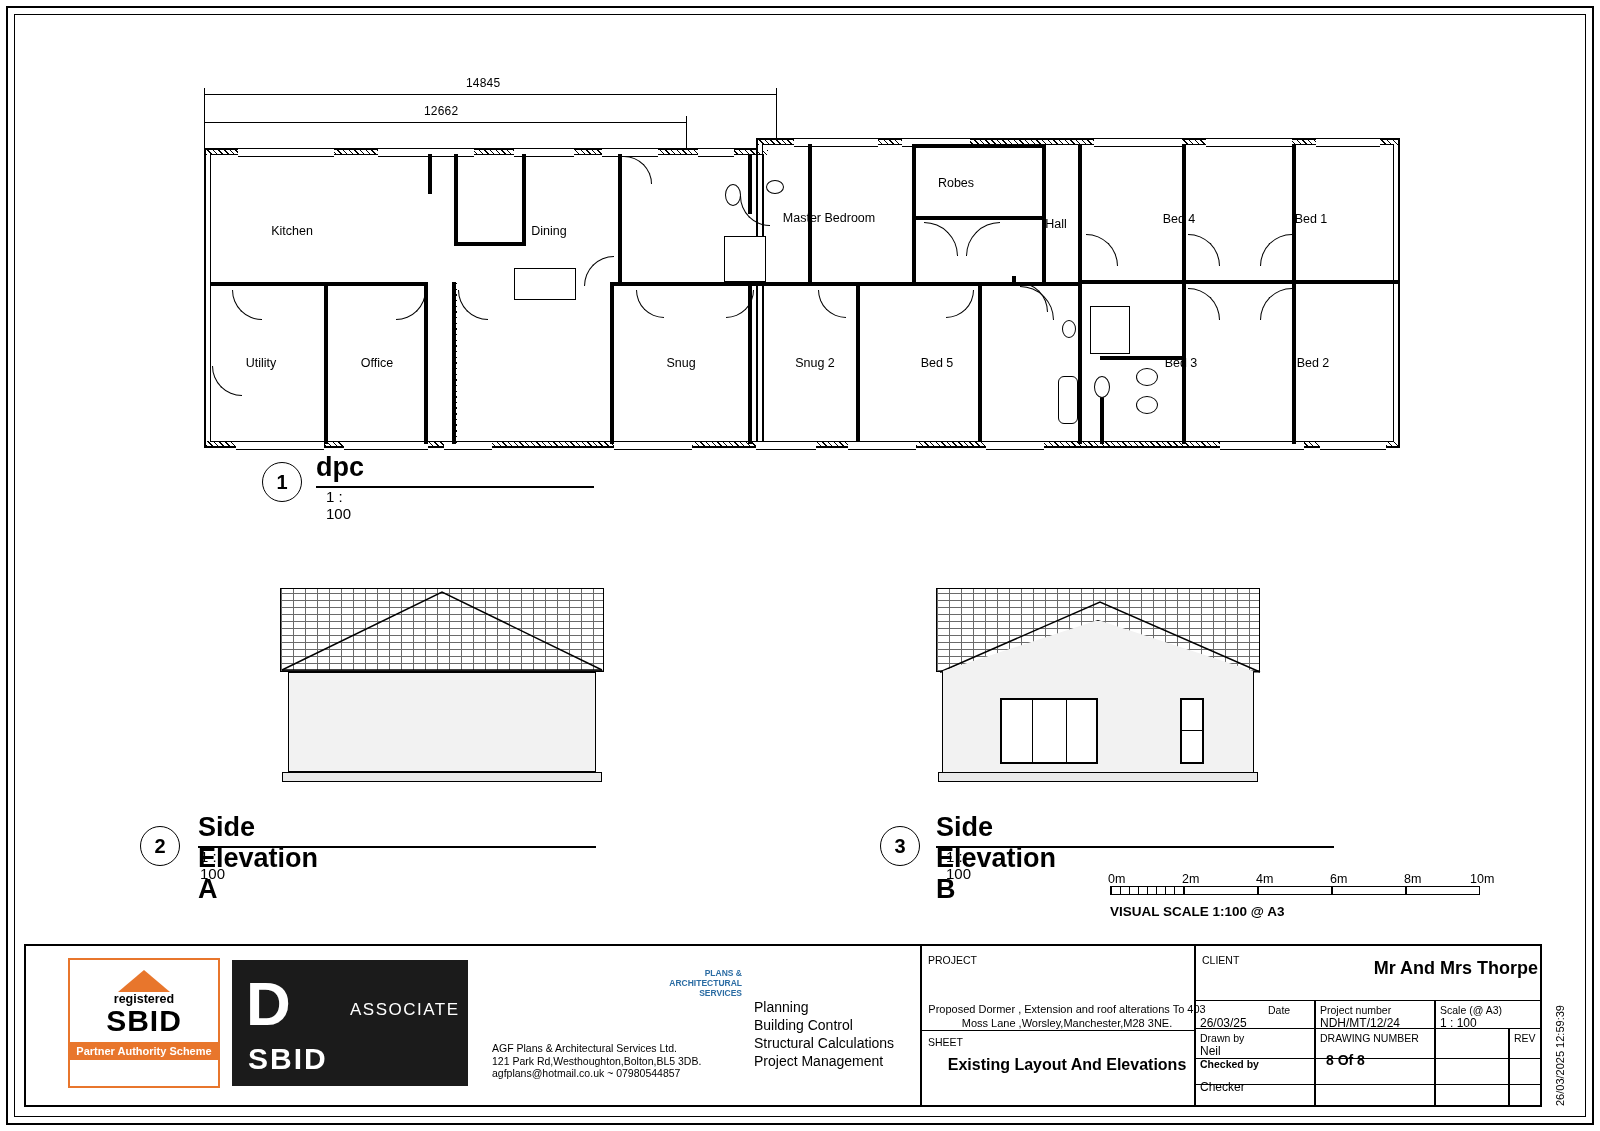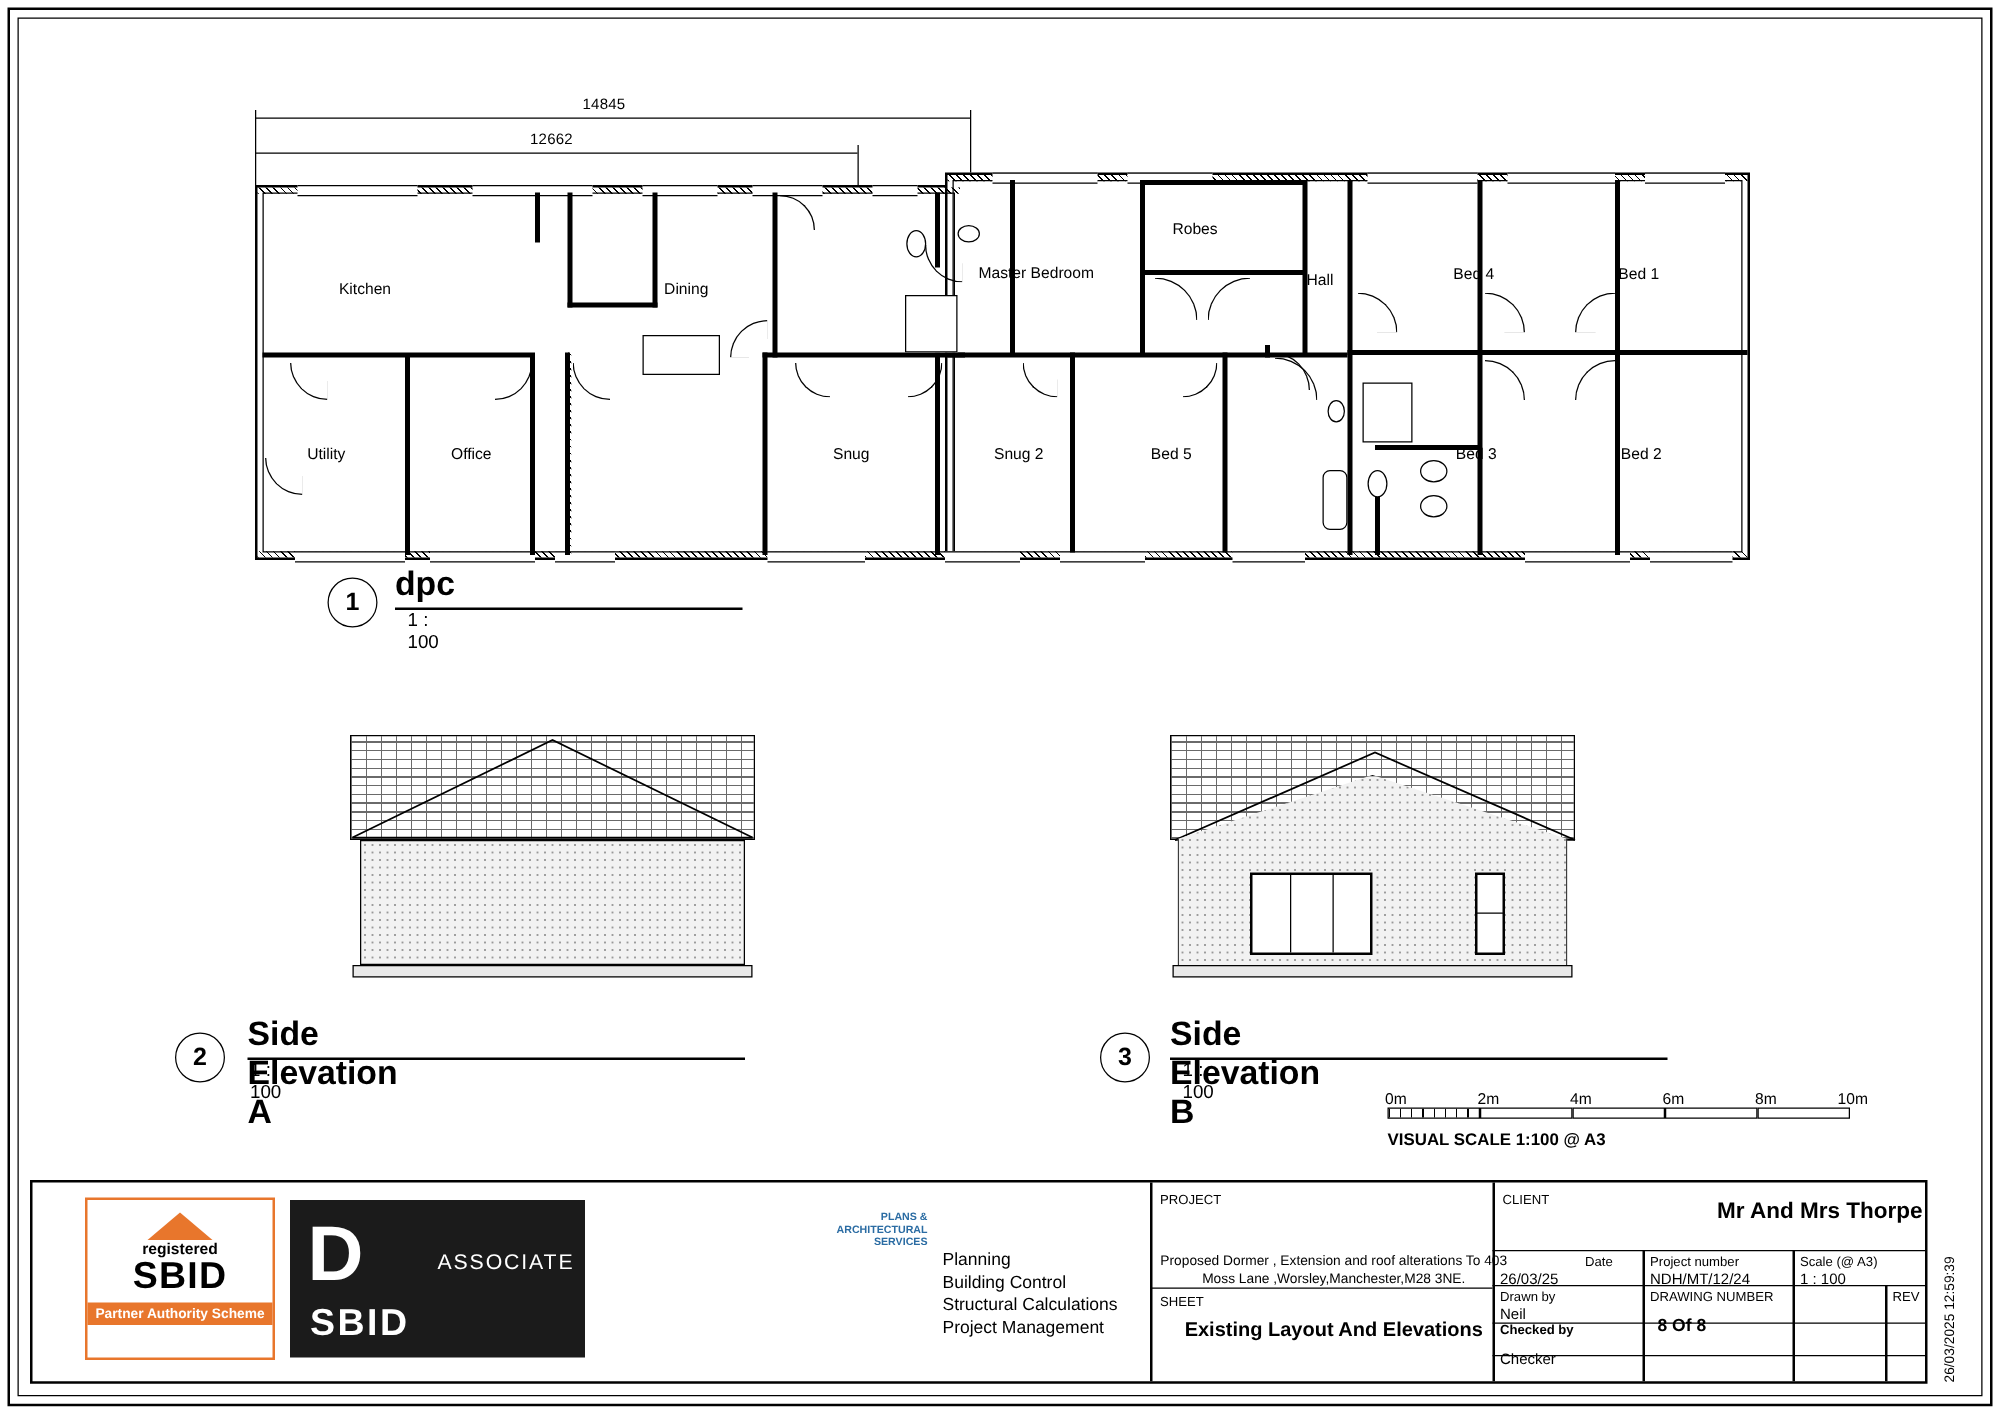--- a/index.html
+++ b/index.html
@@ -287,20 +287,25 @@
 
     <div class="sbid">
       <div class="d">D</div>
       <div class="assoc">ASSOCIATE</div>
       <div class="sb">SBID</div>
     </div>
 
     <div class="agf">
       <div class="sm">PLANS &amp; ARCHITECTURAL SERVICES</div>
     </div>
+    <div class="agf-txt">
+      <div>AGF Plans &amp; Architectural Services Ltd.</div>
+      <div>121 Park Rd,Westhoughton,Bolton,BL5 3DB.</div>
+      <div>agfplans@hotmail.co.uk ~ 07980544857</div>
+    </div>
 
     <div class="services">
       <div>Planning</div>
       <div>Building Control</div>
       <div>Structural Calculations</div>
       <div>Project Management</div>
     </div>
 
     <div class="tb-v" style="left:894px;top:0px;height:159px;"></div>
     <div class="tb-v" style="left:1168px;top:0px;height:159px;"></div>

